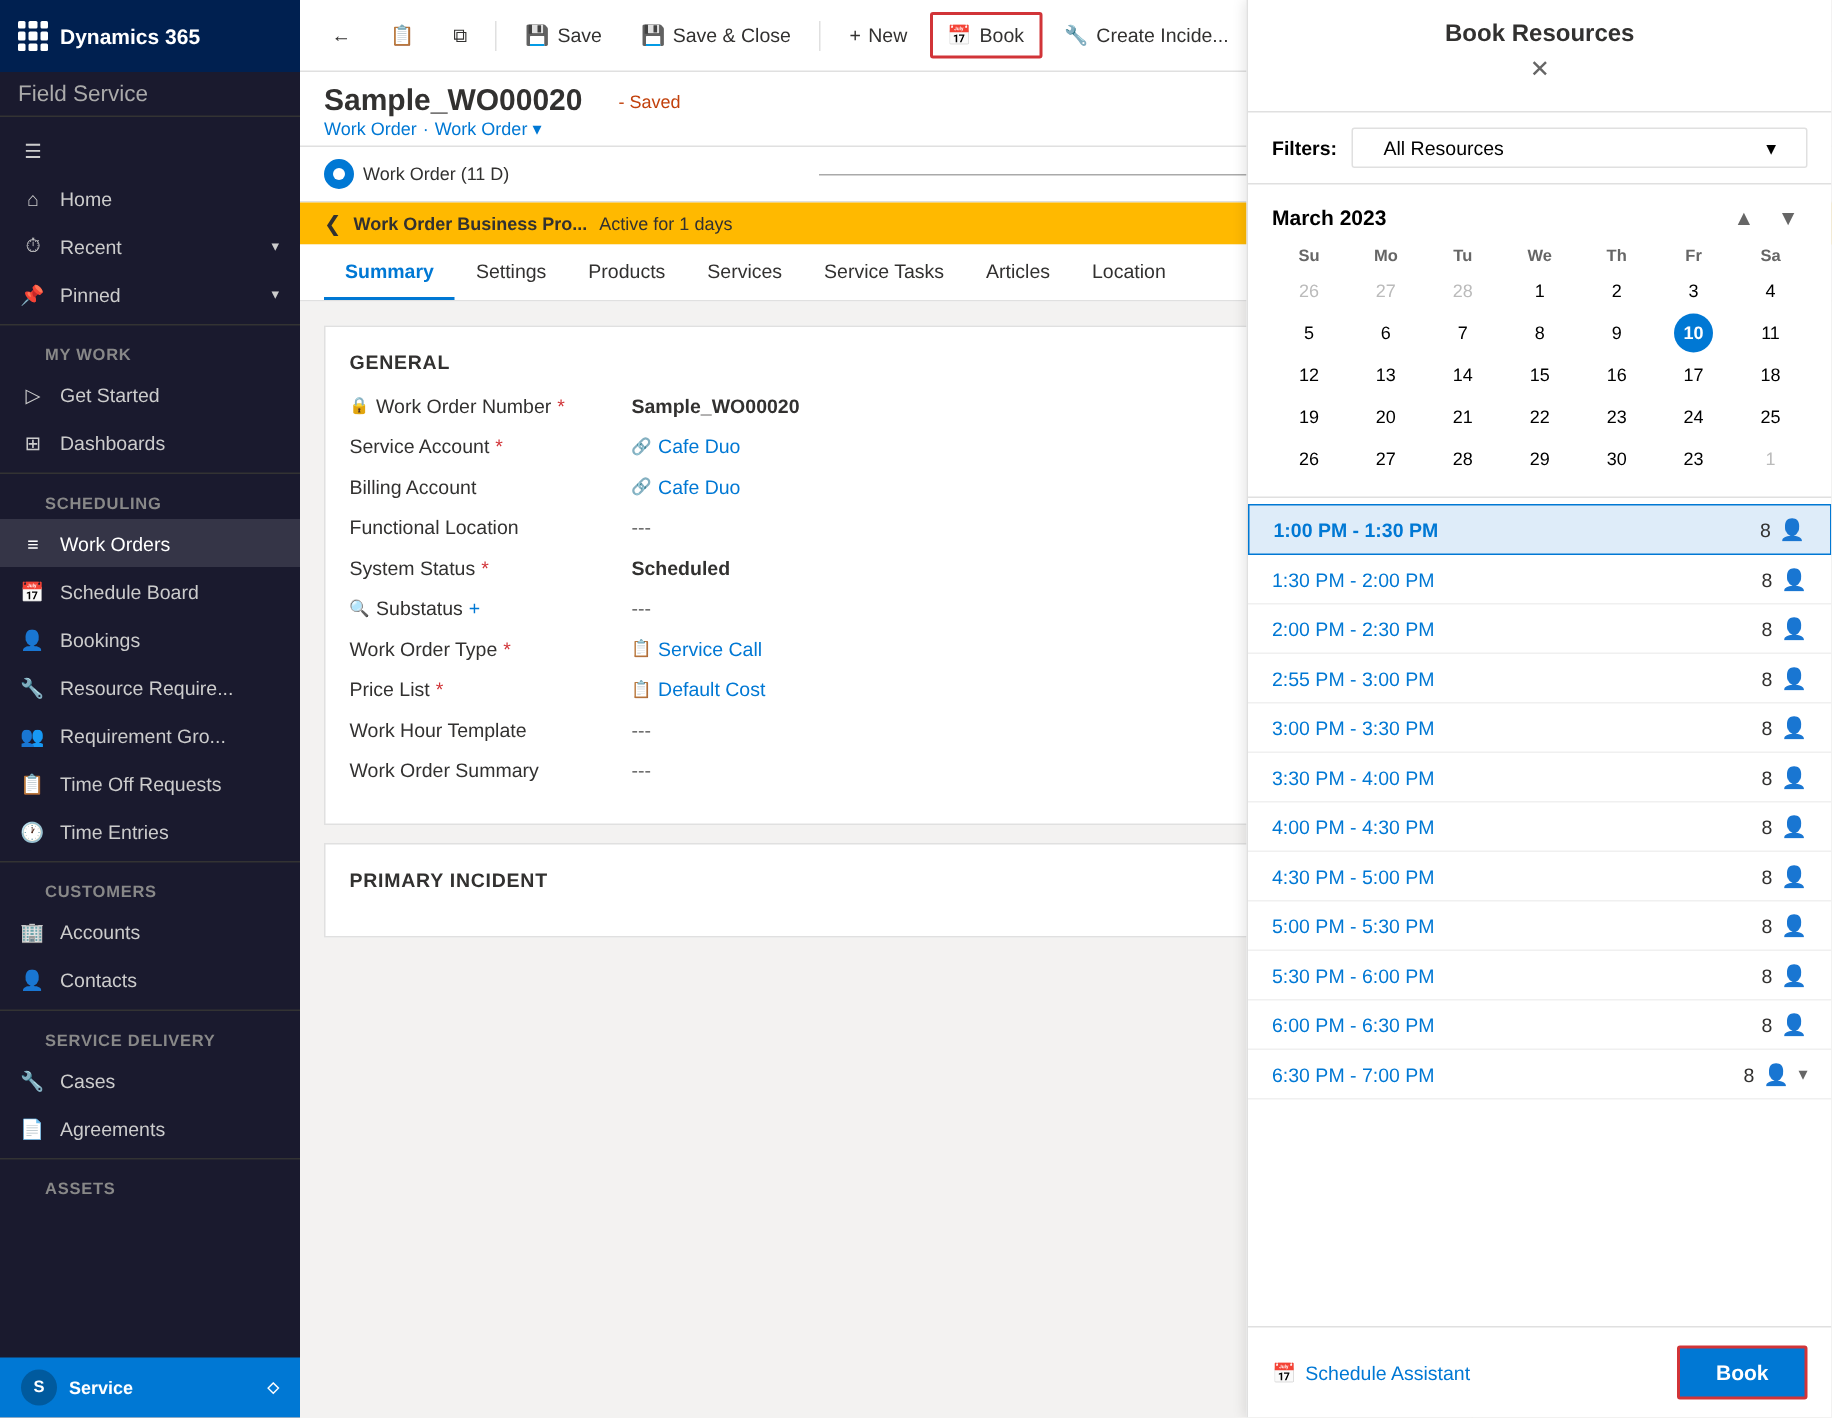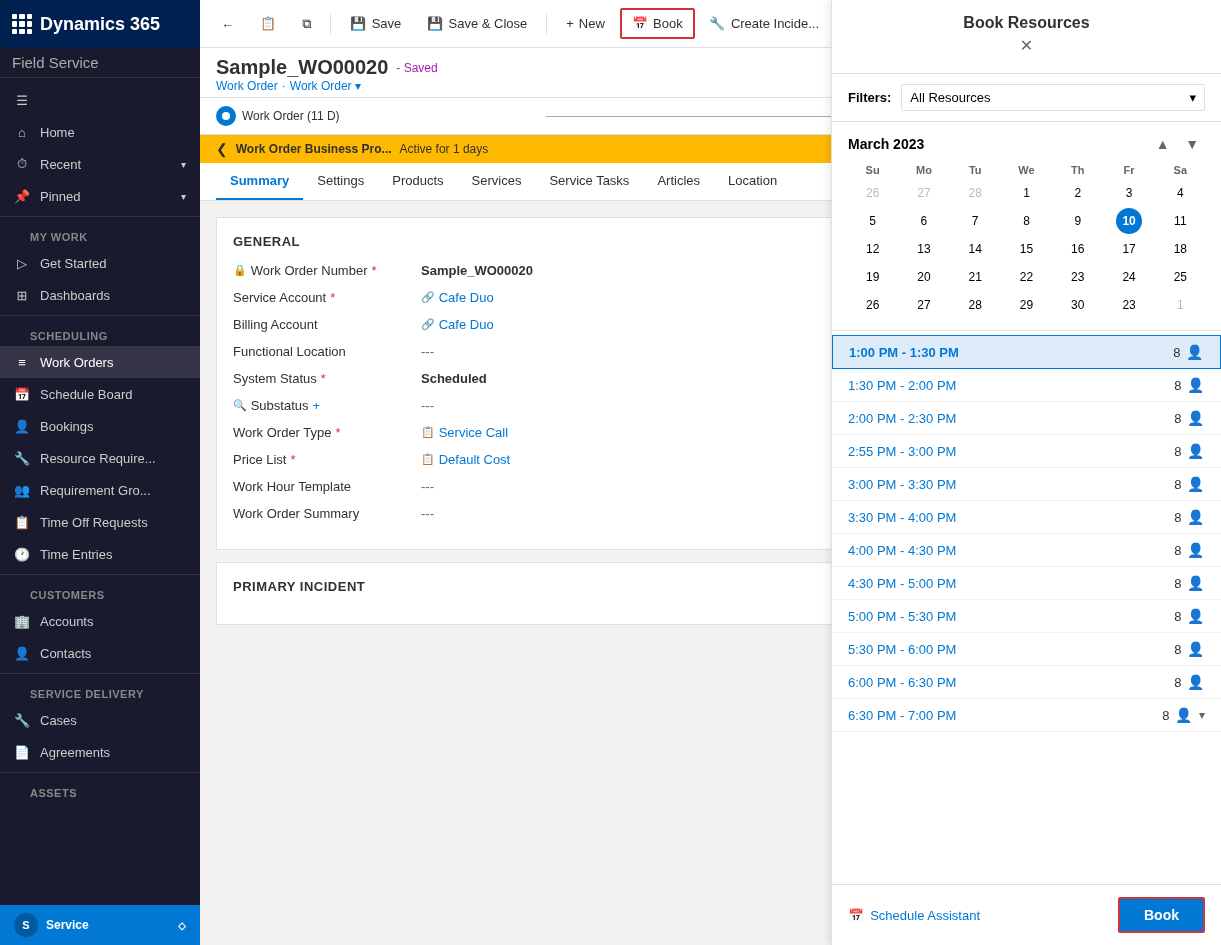--- a/index.html
+++ b/index.html
@@ -3,21 +3,21 @@
   <meta charset="utf-8">
   <style>
     * { box-sizing: border-box; margin: 0; padding: 0; }
     body { font-family: 'Segoe UI', sans-serif; font-size: 13px; background: #f3f2f1; display: flex; height: 945px; overflow: hidden; }
 
     
     .sidebar { width: 200px; background: #1a1a2e; color: #fff; display: flex; flex-direction: column; height: 100%; flex-shrink: 0; }
     .sidebar-header { background: #002050; padding: 10px 12px; display: flex; align-items: center; gap: 8px; height: 48px; }
     .sidebar-header-icon { width: 20px; height: 20px; display: grid; grid-template-columns: 1fr 1fr 1fr; gap: 2px; }
     .sidebar-header-icon span { background: #fff; border-radius: 1px; }
-    .sidebar-title { font-size: 18px; font-weight: 600; color: #fff; }
+    .sidebar-title { font-size: 14px; font-weight: 600; color: #fff; }
     .sidebar-app { font-size: 15px; color: #aaa; padding: 6px 12px; border-bottom: 1px solid #333; }
     .sidebar-nav { padding: 6px 0; }
     .sidebar-nav-item { display: flex; align-items: center; gap: 10px; padding: 8px 14px; color: #ccc; cursor: pointer; font-size: 13px; }
     .sidebar-nav-item.active { background: rgba(255,255,255,0.12); color: #fff; }
     .sidebar-section-header { font-size: 11px; font-weight: 700; color: #888; padding: 10px 30px 4px; text-transform: uppercase; letter-spacing: 0.5px; }
     .sidebar-divider { border: none; border-top: 1px solid #333; margin: 4px 0; }
     .nav-icon { width: 16px; height: 16px; flex-shrink: 0; display: flex; align-items: center; justify-content: center; }
     .sidebar-bottom { display: flex; align-items: center; gap: 8px; padding: 8px 14px; background: #0078d4; margin-top: auto; border-radius: 0; color: #fff; font-size: 12px; font-weight: 600; cursor: pointer; }
     .avatar-circle { width: 24px; height: 24px; border-radius: 50%; background: #005a9e; display: flex; align-items: center; justify-content: center; font-size: 11px; font-weight: 700; color: #fff; flex-shrink: 0; }
 
@@ -27,21 +27,21 @@
     
     .topbar { background: #fff; border-bottom: 1px solid #e0e0e0; display: flex; align-items: center; padding: 0 10px; height: 48px; gap: 4px; }
     .topbar-btn { display: flex; align-items: center; gap: 5px; padding: 6px 10px; border: 1px solid transparent; border-radius: 2px; cursor: pointer; font-size: 13px; color: #323130; background: none; }
     .topbar-btn.highlighted { border: 2px solid #d13438; color: #323130; }
     .topbar-sep { width: 1px; height: 20px; background: #e0e0e0; margin: 0 4px; }
 
     
     .wo-header { background: #fff; padding: 8px 16px 0; border-bottom: 1px solid #e0e0e0; }
     .wo-title-row { display: flex; align-items: center; gap: 8px; }
     .wo-title { font-size: 20px; font-weight: 600; color: #323130; }
-    .wo-saved-badge { font-size: 12px; color: #a21caf; margin-left: 0; }
+    .wo-saved-badge { font-size: 12px; color: #c2410c; margin-left: 16px; }
     .wo-breadcrumb { font-size: 12px; color: #0078d4; display: flex; gap: 4px; align-items: center; padding-bottom: 4px; }
 
     
     .progress-bar-row { display: flex; align-items: center; padding: 6px 16px; background: #fff; border-bottom: 1px solid #e0e0e0; }
     .progress-step { display: flex; align-items: center; gap: 6px; flex: 1; }
     .progress-circle { width: 20px; height: 20px; border-radius: 50%; border: 2px solid #0078d4; display: flex; align-items: center; justify-content: center; }
     .progress-circle.active { background: #0078d4; border-color: #0078d4; }
     .progress-circle.inactive { border-color: #aaa; }
     .progress-label { font-size: 12px; color: #323130; }
     .progress-line { flex: 1; height: 1px; background: #aaa; }
@@ -76,21 +76,21 @@
     .timeline-note-text { color: #aaa; }
     .capture-text { font-size: 11px; color: #666; margin-top: 8px; }
 
     
     .book-panel { width: 390px; background: #fff; border-left: 1px solid #e0e0e0; display: flex; flex-direction: column; height: 100%; position: absolute; right: 0; top: 0; bottom: 0; box-shadow: -2px 0 8px rgba(0,0,0,0.1); z-index: 100; }
     .book-panel-header { display: flex; align-items: center; justify-content: space-between; padding: 14px 16px; border-bottom: 1px solid #e0e0e0; flex-direction: column; }
     .book-panel-title { font-size: 16px; font-weight: 600; color: #323130; }
     .book-panel-close { cursor: pointer; font-size: 16px; color: #666; background: none; border: none; padding: 4px; }
     .filters-row { display: flex; align-items: center; gap: 10px; padding: 10px 16px; border-bottom: 1px solid #e0e0e0; }
     .filters-label { font-size: 13px; font-weight: 600; }
-    .filters-select { flex: 1; border: 1px solid #e0e0e0; padding: 5px 8px; font-size: 13px; border-radius: 2px; background: #fff; display: flex; justify-content: space-between; cursor: pointer; }
+    .filters-select { flex: 1; border: 1px solid #e0e0e0; padding: 5px 20px; font-size: 13px; border-radius: 2px; background: #fff; display: flex; justify-content: space-between; cursor: pointer; }
     
     
     .calendar-wrap { padding: 12px 16px; border-bottom: 1px solid #e0e0e0; }
     .cal-header { display: flex; align-items: center; justify-content: space-between; margin-bottom: 8px; }
     .cal-title { font-size: 14px; font-weight: 600; }
     .cal-nav { background: none; border: none; cursor: pointer; font-size: 14px; color: #666; padding: 2px 6px; }
     .cal-grid { display: grid; grid-template-columns: repeat(7, 1fr); gap: 2px; text-align: center; }
     .cal-day-header { font-size: 11px; color: #666; font-weight: 600; padding: 2px; }
     .cal-day { font-size: 12px; padding: 4px 2px; cursor: pointer; border-radius: 50%; width: 26px; height: 26px; display: flex; align-items: center; justify-content: center; margin: auto; }
     .cal-day.today { background: #0078d4; color: #fff; font-weight: 700; }

